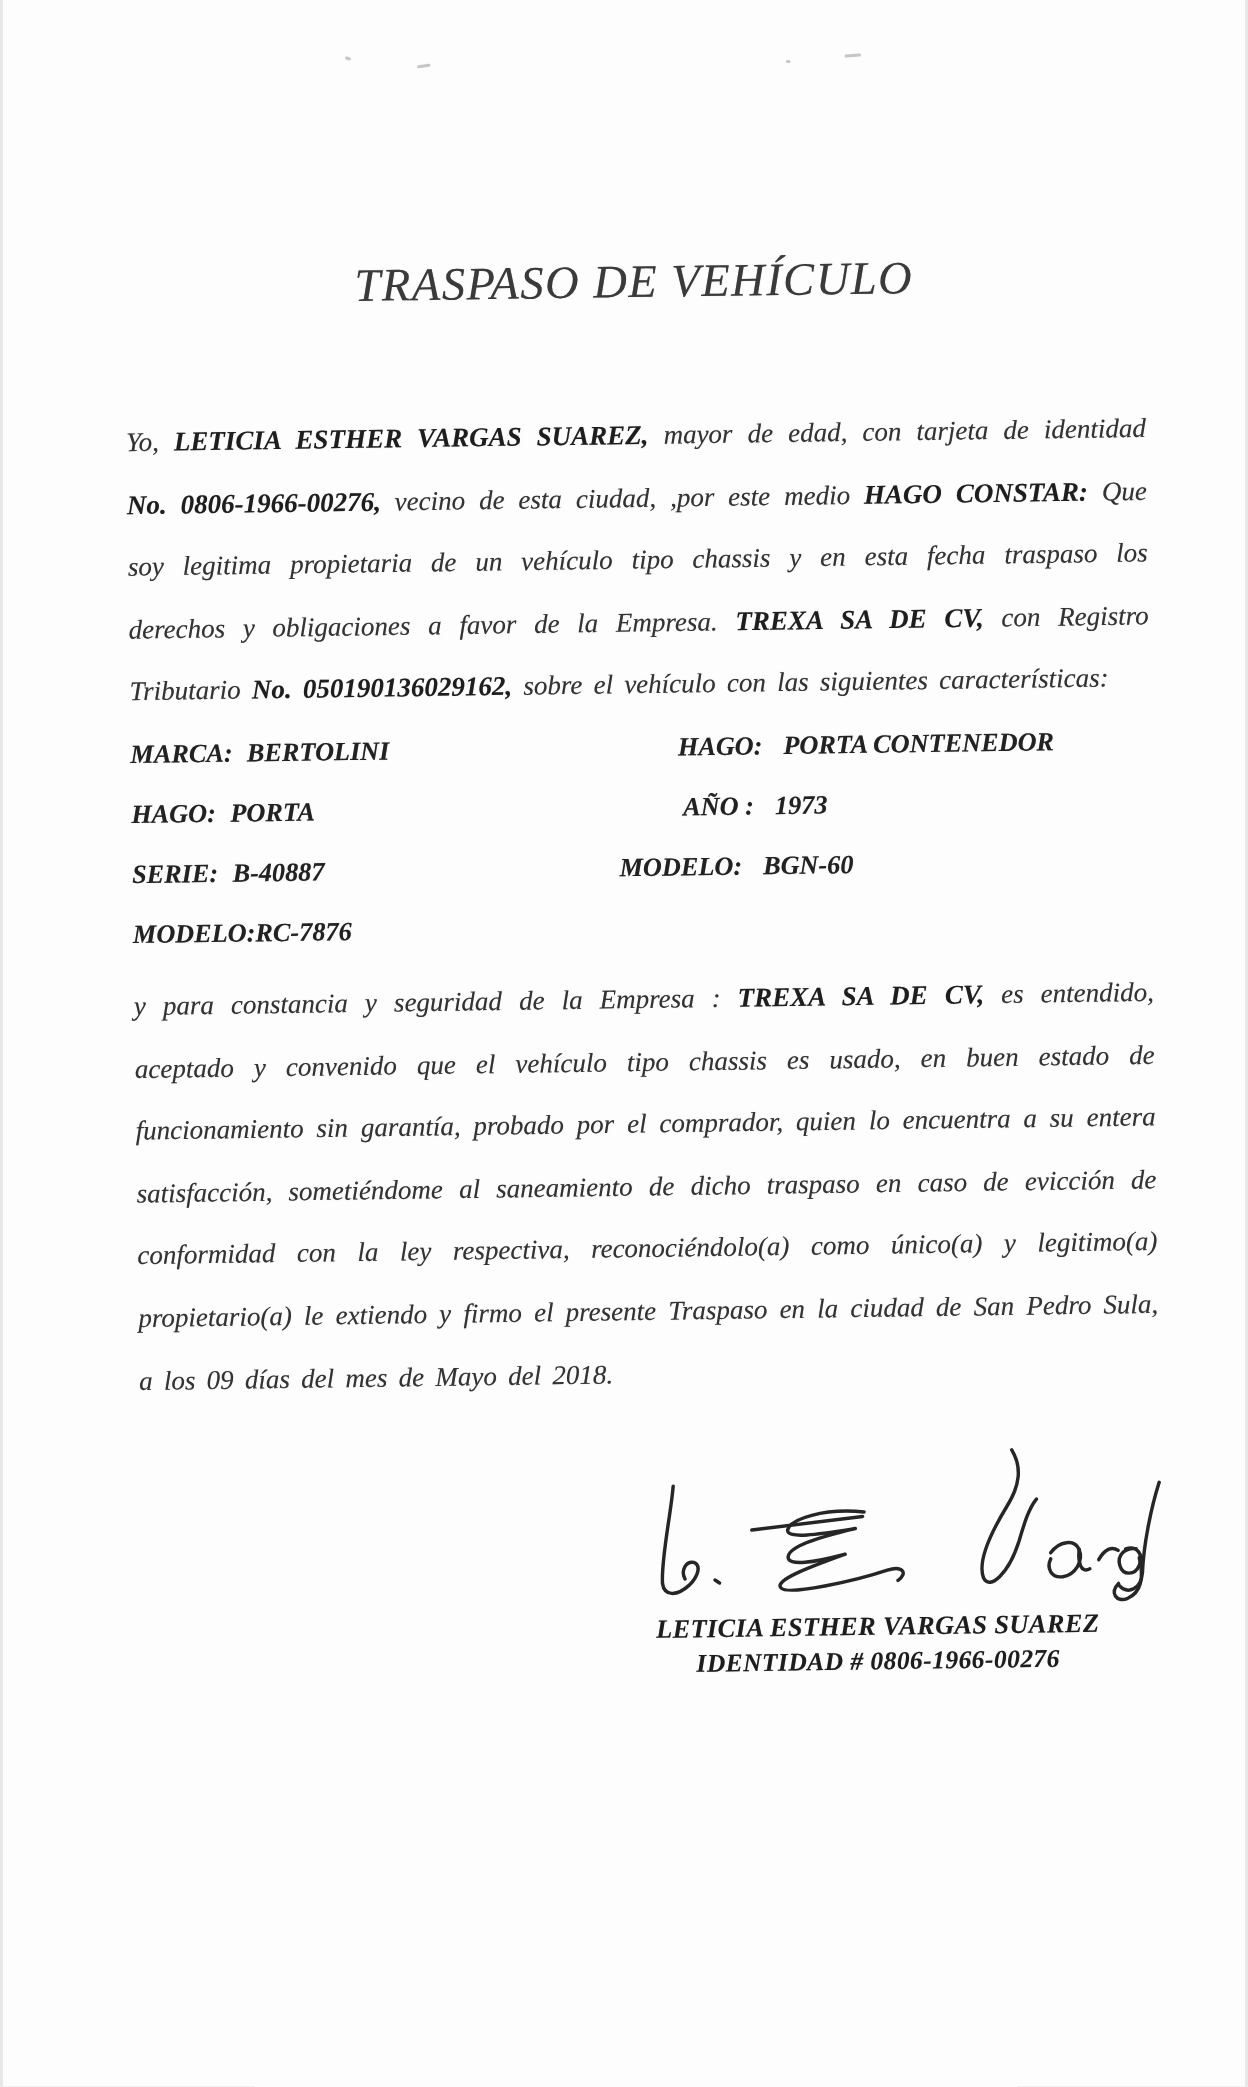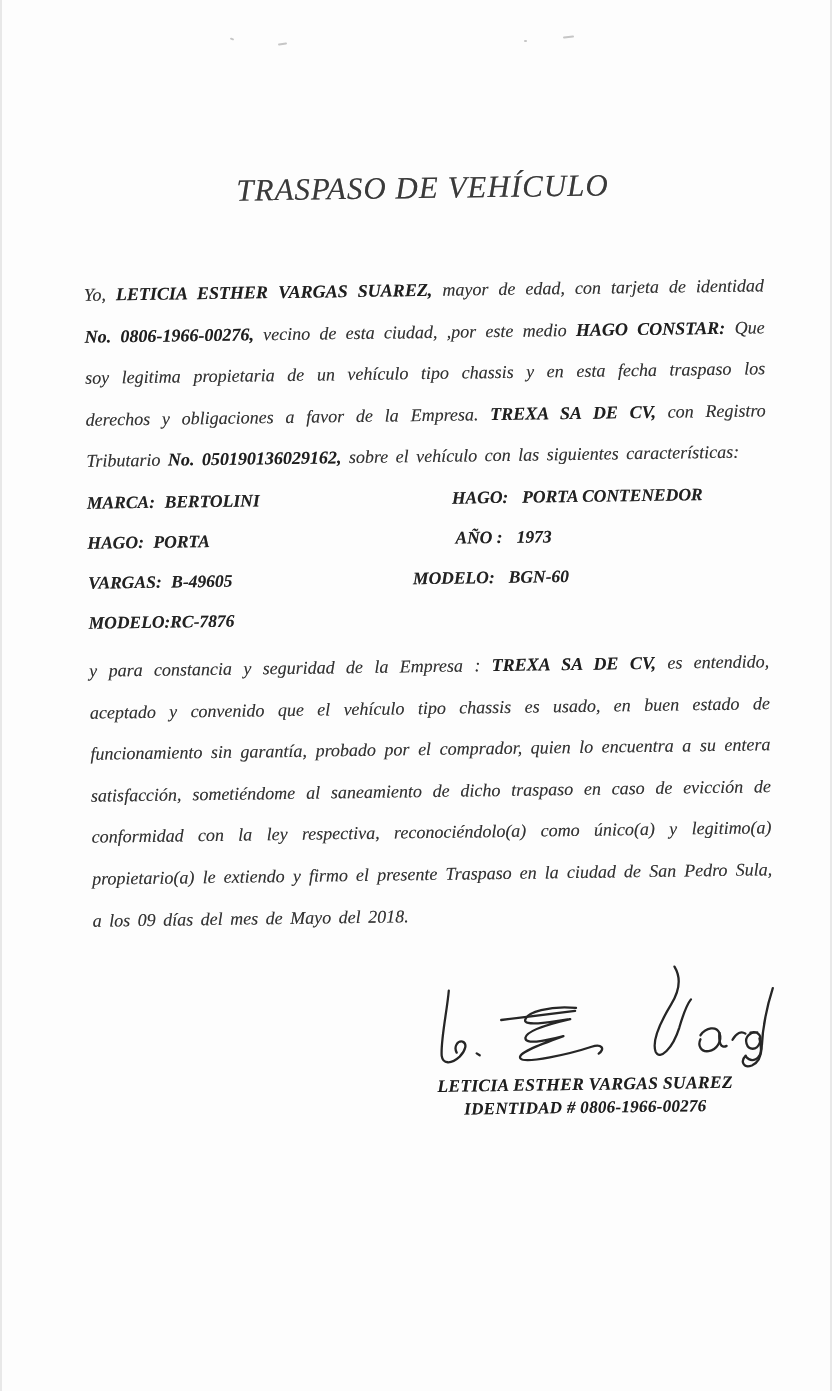--- a/index.html
+++ b/index.html
@@ -124,21 +124,21 @@
     <div class="specs">
       <div class="spec-row">
         <div class="spec-left"><span>MARCA:</span><span class="val">BERTOLINI</span></div>
         <div class="spec-right ind1"><span>HAGO:</span><span class="val-wide">PORTA CONTENEDOR</span></div>
       </div>
       <div class="spec-row">
         <div class="spec-left"><span>HAGO:</span><span class="val">PORTA</span></div>
         <div class="spec-right ind2"><span>AÑO :</span><span class="val-wide">1973</span></div>
       </div>
       <div class="spec-row">
-        <div class="spec-left"><span>VARGAS:</span><span class="val">B-49605</span></div>
+        <div class="spec-left"><span>SERIE:</span><span class="val">B-40887</span></div>
         <div class="spec-right ind0"><span>MODELO:</span><span class="val-wide">BGN-60</span></div>
       </div>
       <div class="spec-row">
         <div class="spec-left"><span>MODELO:</span><span class="val-tight">RC-7876</span></div>
         <div class="spec-right ind0"></div>
       </div>
     </div>
 
     <p class="body p2"><span>y para constancia y seguridad de la Empresa : </span><span class="b">TREXA SA DE CV,</span><span> es entendido, aceptado y convenido que el vehículo tipo chassis es usado, en buen estado de funcionamiento sin garantía, probado por el comprador, quien lo encuentra a su entera satisfacción, sometiéndome al saneamiento de dicho traspaso en caso de evicción de conformidad con la ley respectiva, reconociéndolo(a) como único(a) y legitimo(a) propietario(a) le extiendo y firmo el presente Traspaso en la ciudad de San Pedro Sula, a los 09 días del mes de Mayo del 2018.</span></p>
 

